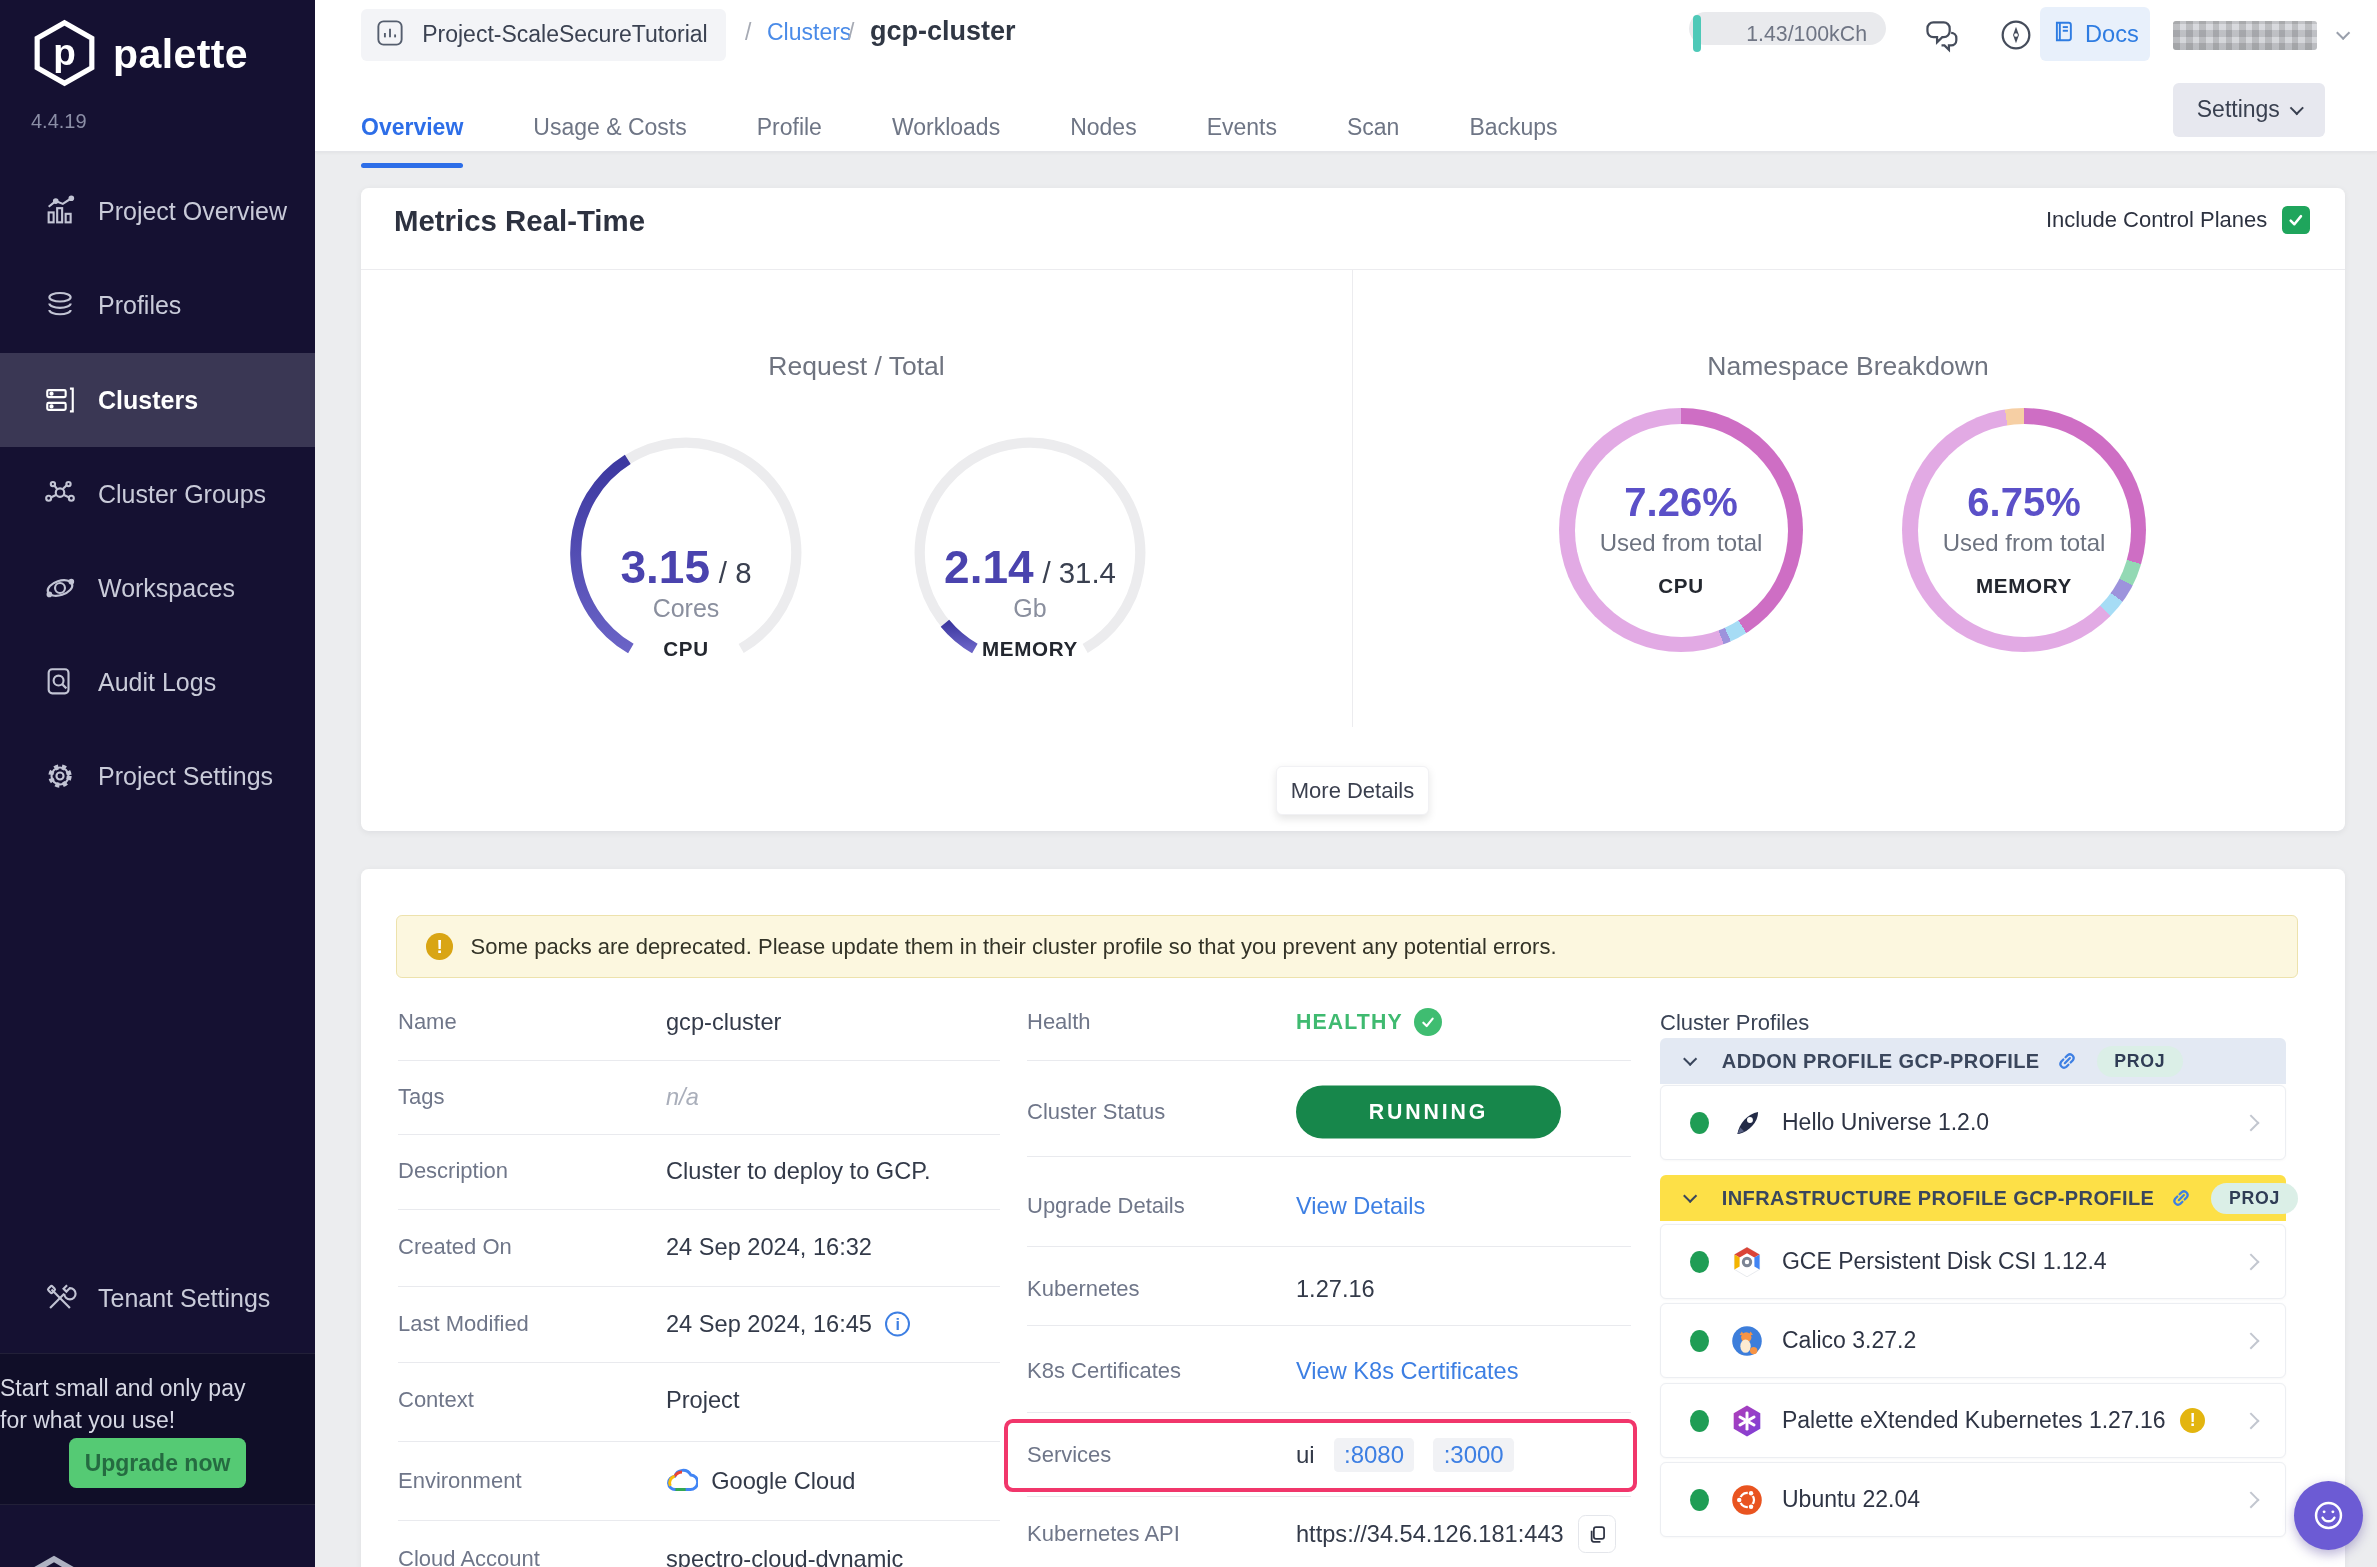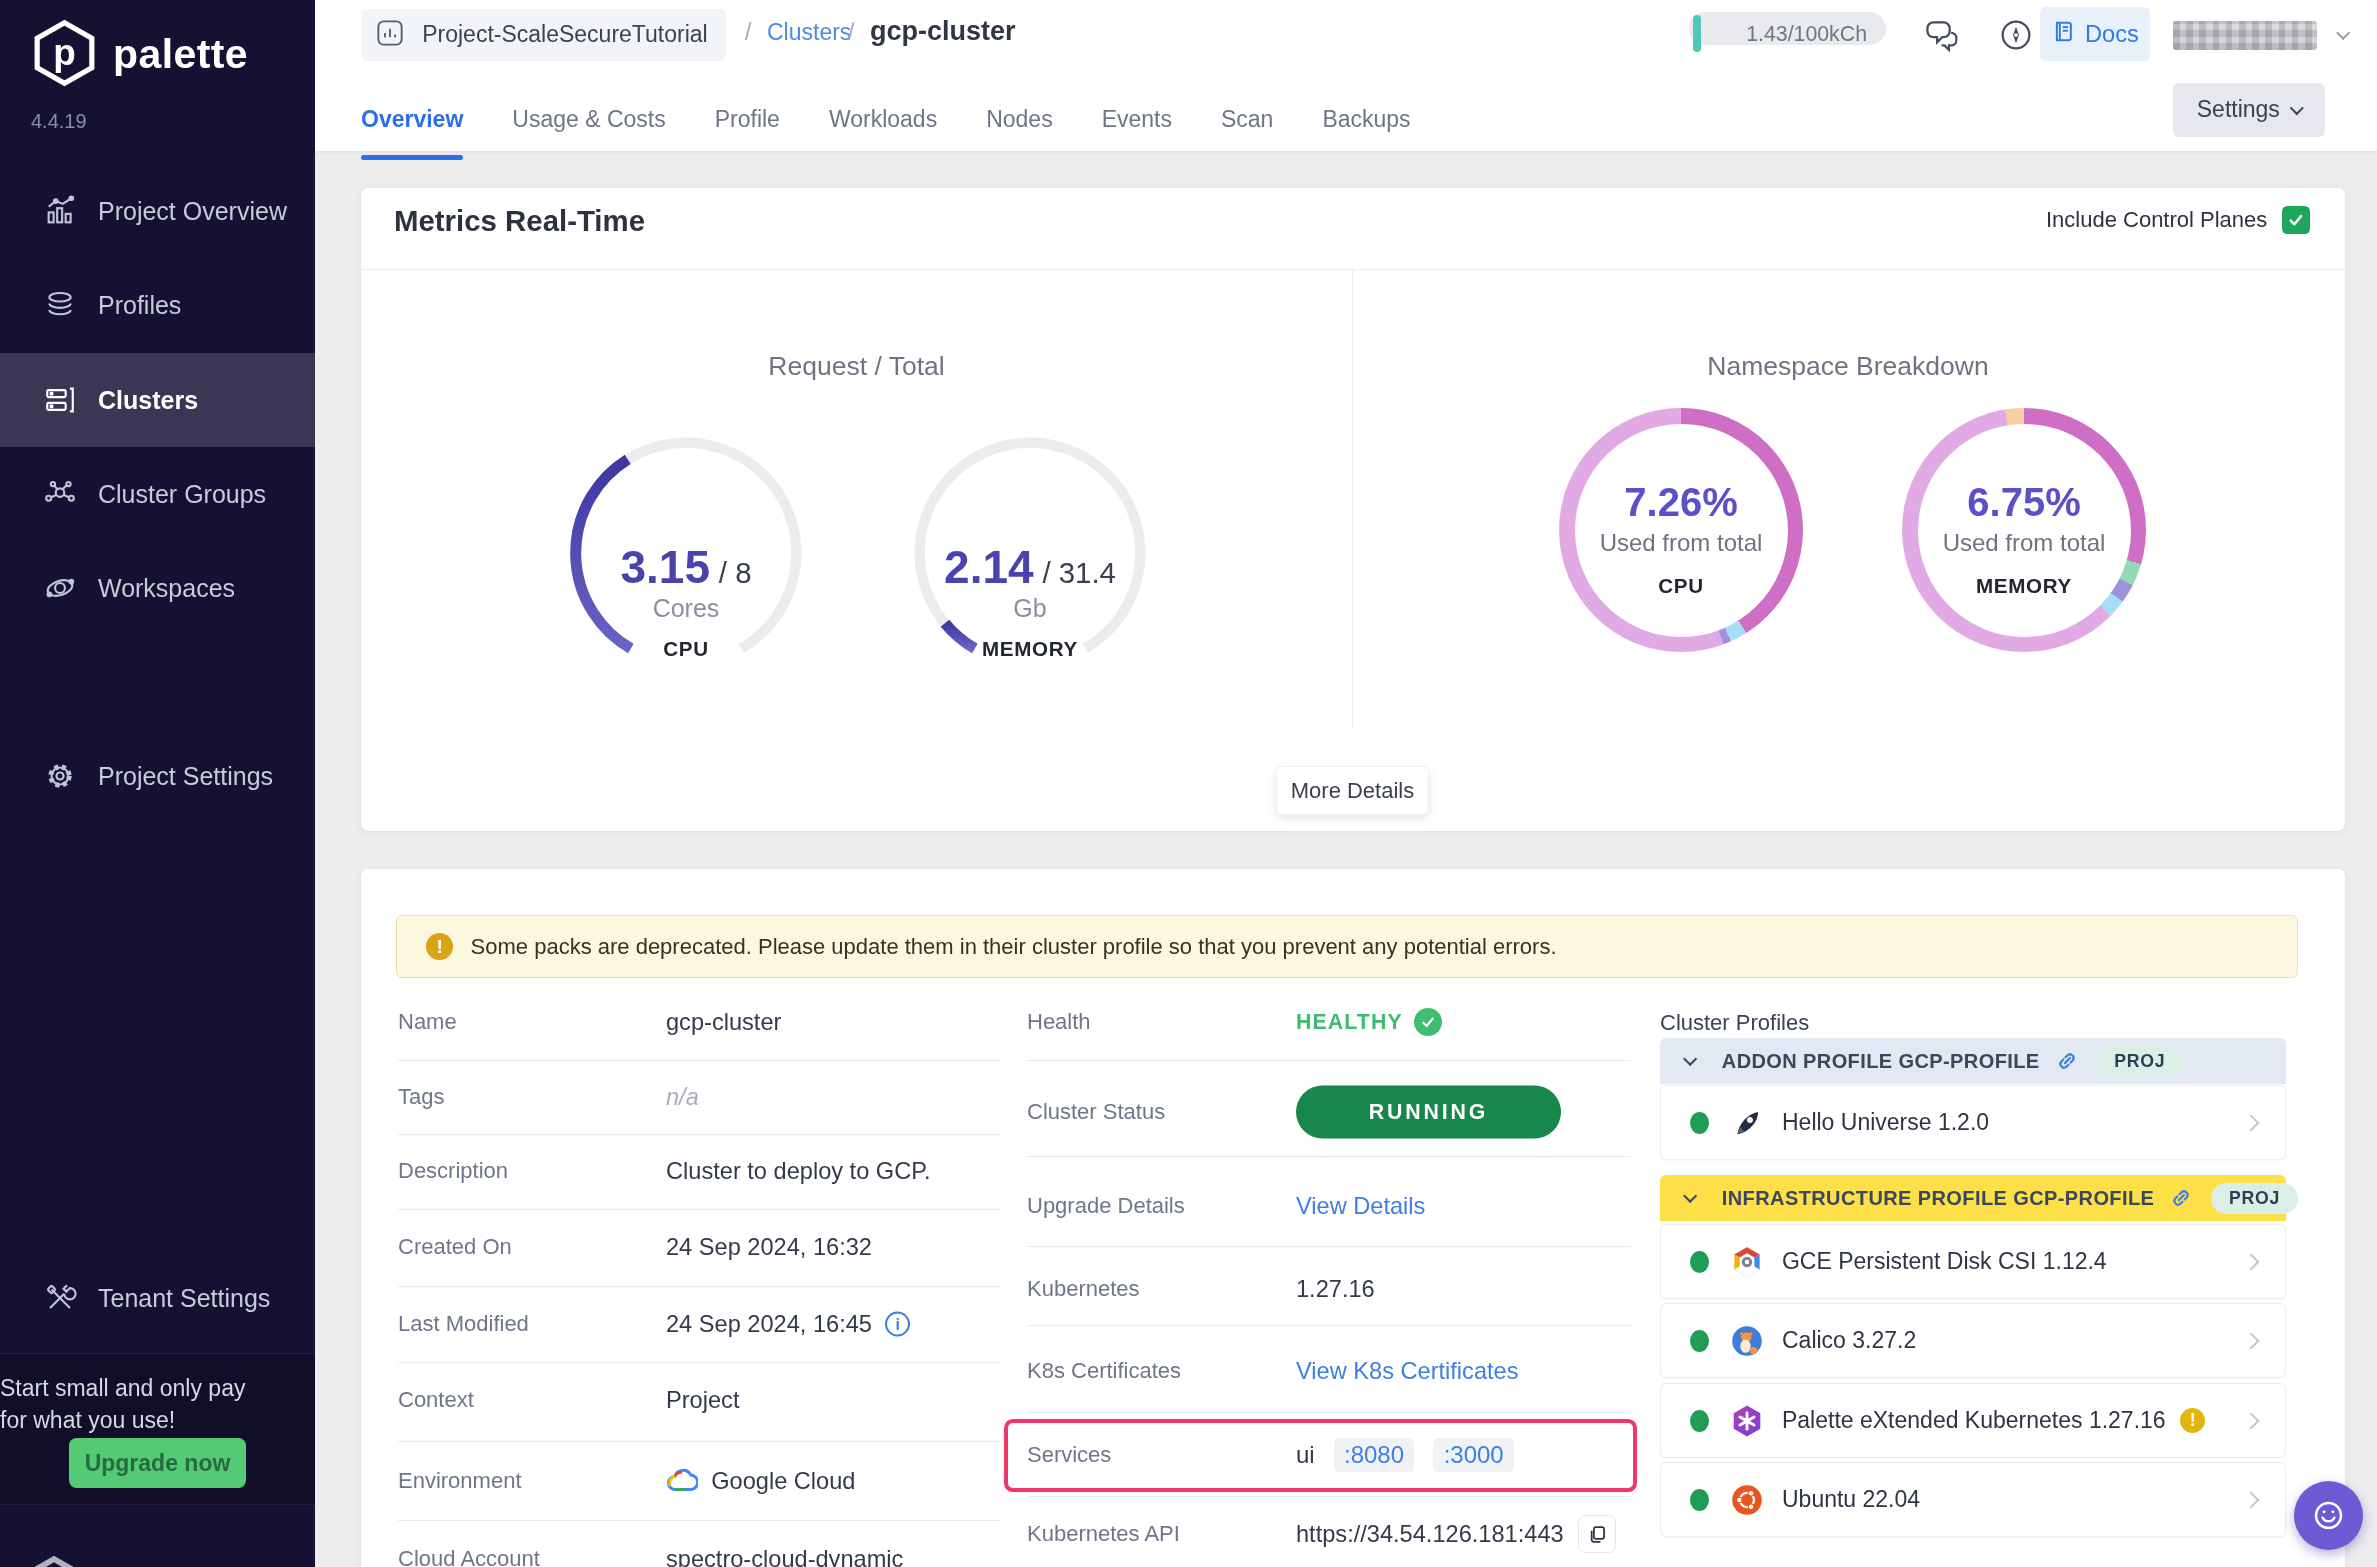--- a/index.html
+++ b/index.html
@@ -36,21 +36,21 @@
 .usage-text{position:absolute;right:19px;top:10.3px;font-size:21.3px;color:#6F7584}
 .top-icon{position:absolute;top:14.7px;width:40px;height:40px;color:#454C5B;cursor:pointer}
 .docs-btn{position:absolute;left:1725px;top:7.4px;width:110px;height:54px;background:#E8F0FB;border:none;border-radius:5.9px;display:flex;align-items:center;justify-content:center;gap:8.8px;color:#2E7CE2;font-size:23.6px;font-weight:500;cursor:pointer}
 .user-blur{position:absolute;left:1858px;top:20.6px;width:144px;height:29.4px;border-radius:2.9px;
  background:repeating-linear-gradient(90deg,rgba(0,0,0,.13) 0 6.6px,rgba(255,255,255,0) 6.6px 13.2px),
  repeating-linear-gradient(0deg,rgba(0,0,0,.10) 0 6.6px,rgba(255,255,255,.06) 6.6px 13.2px),
  linear-gradient(#D8D9DD,#CFD1D6)}
 .user-caret{position:absolute;left:2023px;top:28px;width:10.3px;height:10.3px;border-right:2.2px solid #9AA0AC;border-bottom:2.2px solid #9AA0AC;transform:rotate(45deg);cursor:pointer}
 
 .tabsbar{position:absolute;left:315px;top:70px;width:2062px;height:82px;background:#FFFFFF;border-bottom:0.7px solid #E4E5E9;box-shadow:0 1.5px 2.9px rgba(0,0,0,.04);z-index:3}
-.tabs{position:absolute;left:46px;top:8px;height:82px;display:flex;gap:49px}
+.tabs{position:absolute;left:46px;top:16px;height:82px;display:flex;gap:70px}
 .tab{position:relative;height:82px;display:flex;align-items:center;font-size:23px;color:#6E7585;font-weight:500;cursor:pointer;white-space:nowrap}
 .tab.active{color:#2D6EE8;font-weight:700}
 .tab.active::after{content:"";position:absolute;left:0;right:0;bottom:0;height:5.2px;border-radius:2.9px;background:#2D6EE8}
 .settings-btn{position:absolute;left:1858px;top:12.5px;width:152px;height:54px;background:#E7E8EF;border:none;border-radius:5.9px;color:#394050;font-size:23px;font-weight:500;display:flex;align-items:center;justify-content:center;gap:11.8px;cursor:pointer}
 .chev-down{width:9.6px;height:9.6px;border-right:2.2px solid #394050;border-bottom:2.2px solid #394050;transform:rotate(45deg);margin-top:-4.4px}
 
 .card{position:absolute;background:#FFFFFF;border-radius:7.4px;box-shadow:0 1.5px 5.9px rgba(20,20,40,.06)}
 .metrics-card{left:361px;top:188px;width:1984px;height:643px}
 .card-title{position:absolute;left:33px;top:16px;font-size:29.4px;font-weight:700;color:#2D3240}
 .include-row{position:absolute;right:35px;top:16px;height:32px;display:flex;align-items:center;gap:14.7px}
@@ -179,20 +179,30 @@
     <span class="side-icon">
       <svg width="34" height="34" viewBox="0 0 48 48" fill="none" stroke="currentColor" stroke-width="3">
           <circle cx="24" cy="24" r="7"></circle>
           <ellipse cx="24" cy="24" rx="18" ry="10" transform="rotate(-18 24 24)"></ellipse>
           <circle cx="40" cy="15" r="2.5" fill="currentColor"></circle>
           <circle cx="9" cy="33" r="2.5" fill="currentColor"></circle>
         </svg>
     </span>
     <span class="side-label">Workspaces</span>
   </div>
+  <div class="side-item" style="top:635px">
+    <span class="side-icon">
+      <svg width="34" height="34" viewBox="0 0 48 48" fill="none" stroke="currentColor" stroke-width="3">
+          <rect x="8" y="6" width="28" height="34" rx="5"></rect>
+          <circle cx="22" cy="22" r="7"></circle>
+          <line x1="27" y1="27" x2="33" y2="33"></line>
+        </svg>
+    </span>
+    <span class="side-label">Audit Logs</span>
+  </div>
   <div class="side-item" style="top:729px">
     <span class="side-icon">
       <svg width="34" height="34" viewBox="0 0 48 48" fill="none" stroke="currentColor">
           <circle cx="24" cy="24" r="13" stroke-width="7" stroke-dasharray="5.5 5.1"></circle>
           <circle cx="24" cy="24" r="12" stroke-width="3"></circle>
           <circle cx="24" cy="24" r="5" stroke-width="3"></circle>
         </svg>
     </span>
     <span class="side-label">Project Settings</span>
   </div>

